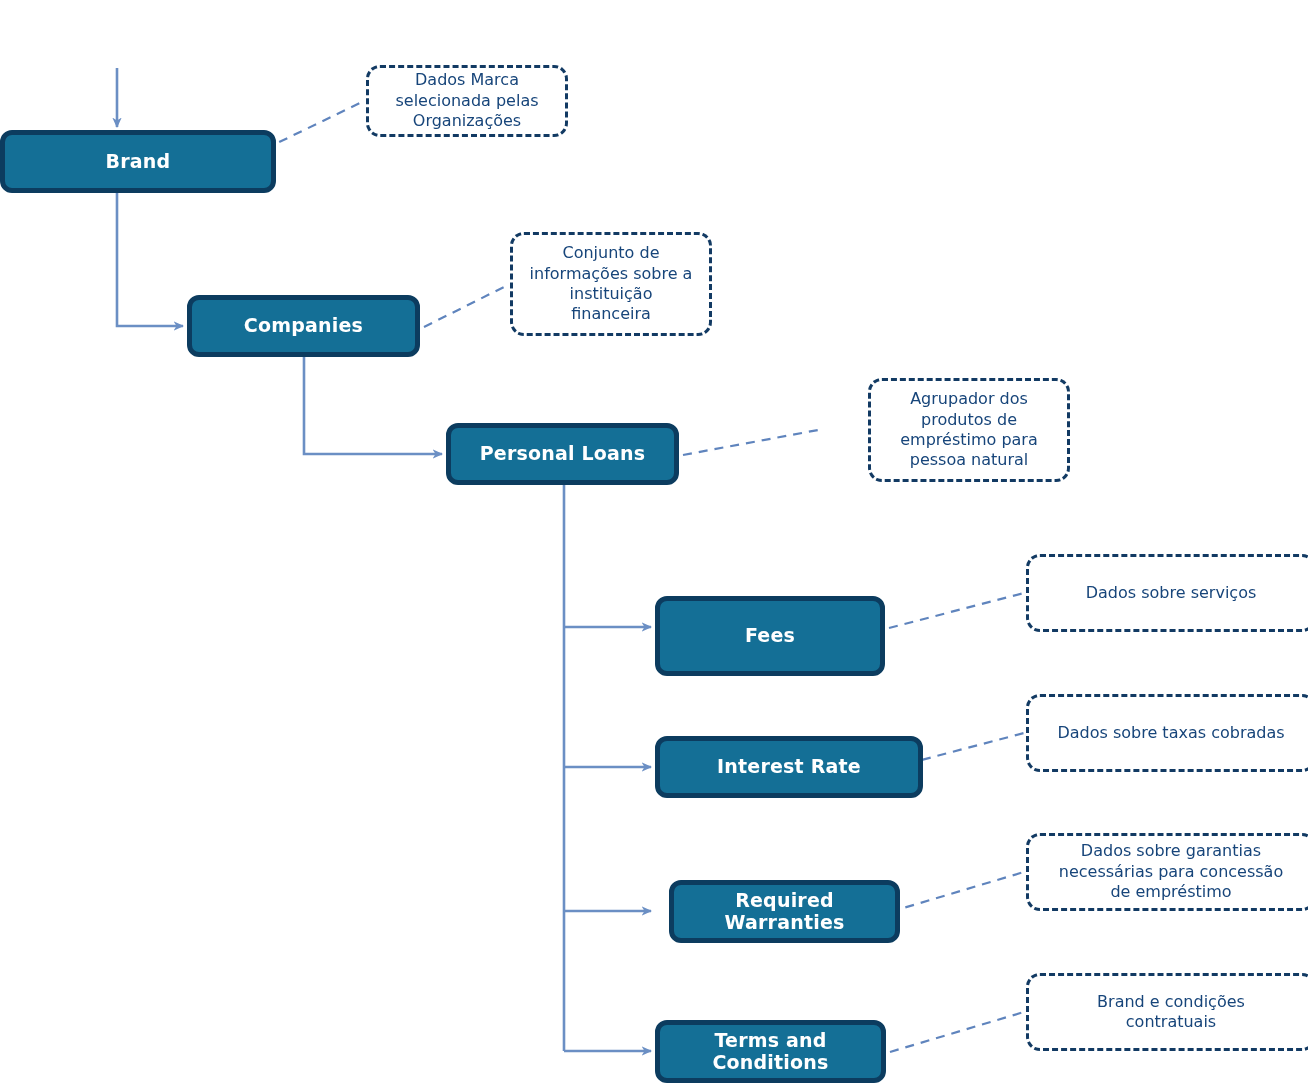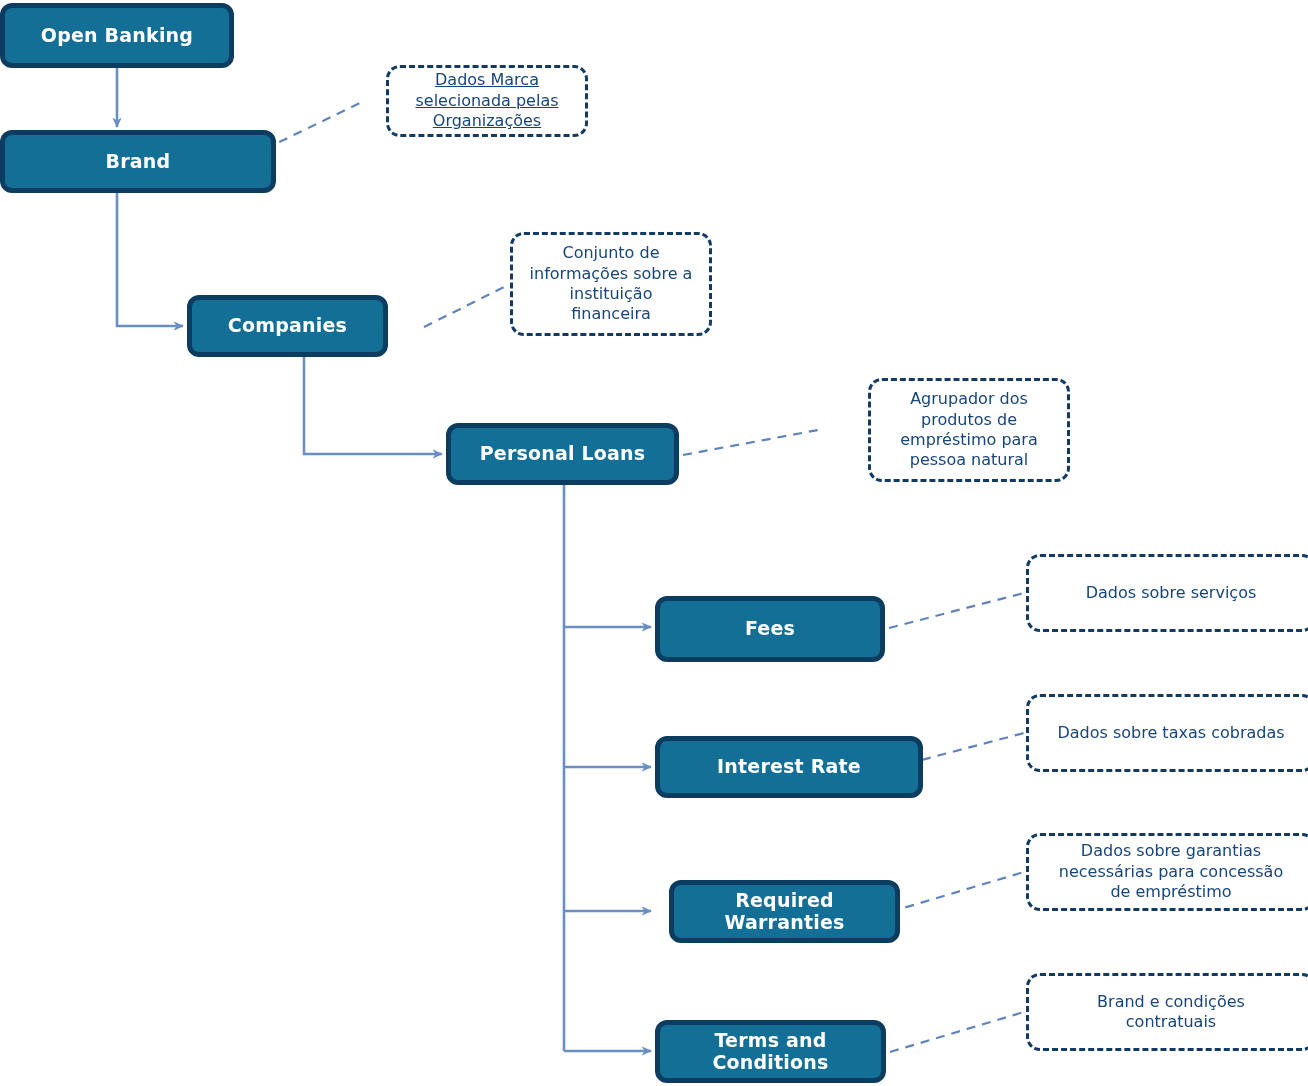--- a/index.html
+++ b/index.html
@@ -49,37 +49,36 @@
 
     <path d="M236,163 L364,101" stroke="#5f84bd" stroke-width="2.2" fill="none" stroke-dasharray="9 7"></path>
     <path d="M424,327 L508,285" stroke="#5f84bd" stroke-width="2.2" fill="none" stroke-dasharray="9 7"></path>
     <path d="M683,455 L818,430" stroke="#5f84bd" stroke-width="2.2" fill="none" stroke-dasharray="9 7"></path>
     <path d="M889,628 L1024,593" stroke="#5f84bd" stroke-width="2.2" fill="none" stroke-dasharray="9 7"></path>
     <path d="M891,768 L1024,733" stroke="#5f84bd" stroke-width="2.2" fill="none" stroke-dasharray="9 7"></path>
     <path d="M890,912 L1024,872" stroke="#5f84bd" stroke-width="2.2" fill="none" stroke-dasharray="9 7"></path>
     <path d="M890,1052 L1024,1012" stroke="#5f84bd" stroke-width="2.2" fill="none" stroke-dasharray="9 7"></path>
   </svg>
 
-  <div class="node" style="left:0px;top:3px;width:234px;height:65px;">Open Banking</div>
 
   <div class="node" style="left:0px;top:130px;width:276px;height:63px;">Brand</div>
 
-  <div class="node" style="left:187px;top:295px;width:201px;height:62px;">Companies</div>
+  <div class="node" style="left:187px;top:295px;width:233px;height:62px;">Companies</div>
 
   <div class="node" style="left:446px;top:423px;width:233px;height:62px;">Personal Loans</div>
 
-  <div class="node" style="left:655px;top:596px;width:230px;height:66px;">Fees</div>
+  <div class="node" style="left:655px;top:596px;width:230px;height:80px;">Fees</div>
 
   <div class="node" style="left:655px;top:736px;width:268px;height:62px;">Interest Rate</div>
 
   <div class="node" style="left:669px;top:880px;width:231px;height:63px;">Required Warranties</div>
 
   <div class="node" style="left:655px;top:1020px;width:231px;height:63px;">Terms and Conditions</div>
 
-  <div class="note" style="left:386px;top:65px;width:202px;height:72px;text-decoration:underline;">
+  <div class="note" style="left:366px;top:65px;width:202px;height:72px;">
     <span>Dados Marca
 selecionada pelas
 Organizações</span>
   </div>
 
   <div class="note" style="left:510px;top:232px;width:202px;height:104px;">
     <span>Conjunto de
 informações sobre a
 instituição
 financeira</span>

